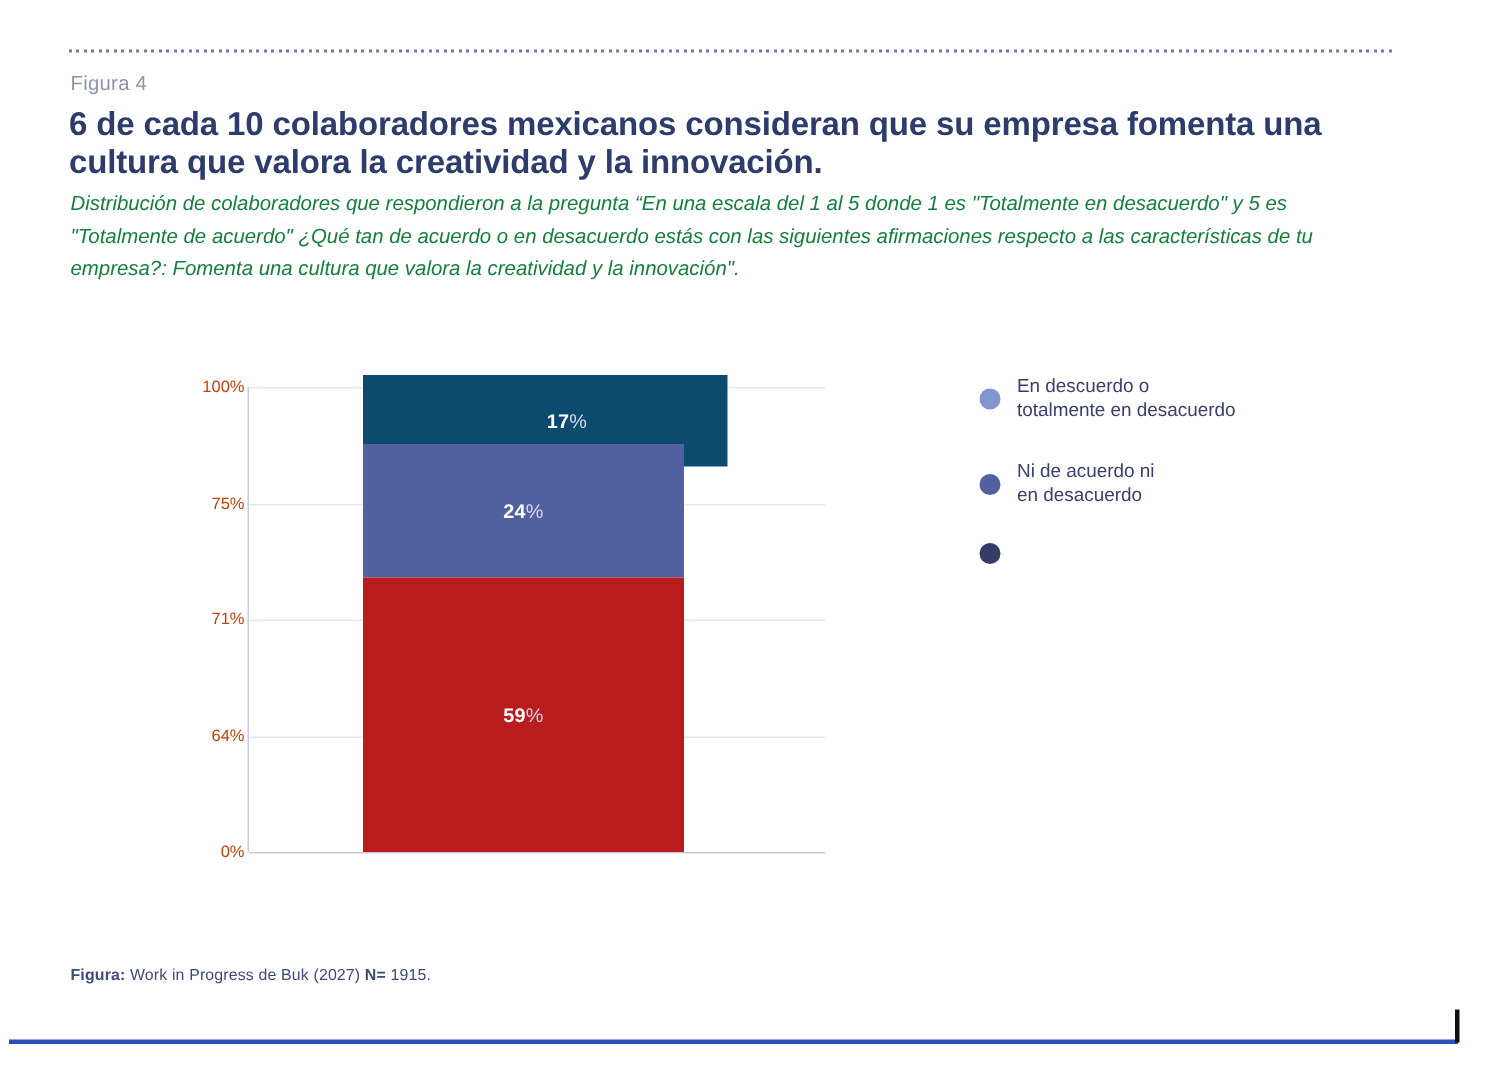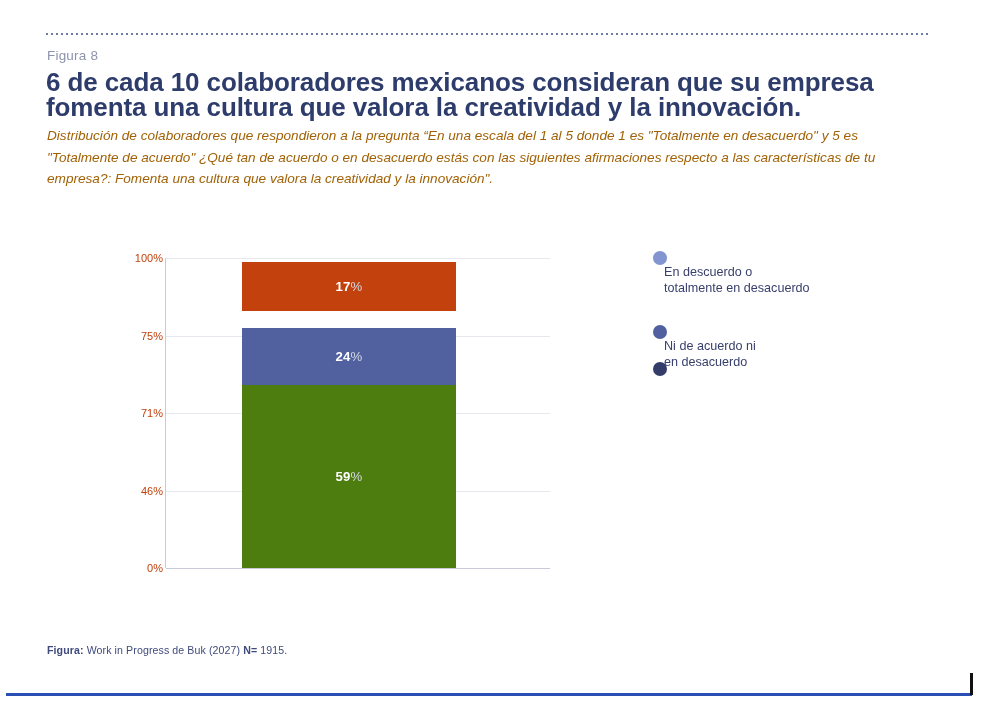--- a/index.html
+++ b/index.html
@@ -38,36 +38,36 @@
     letter-spacing: .2px;
     color: #8d93ae;
     font-family: "Liberation Sans", sans-serif;
   }
 
   .headline {
     position: absolute;
     left: 46px;
     top: 70px;
     width: 860px;
-    font-size: 26px;
+    font-size: 22px;
     font-weight: bold;
     line-height: 25px;
     color: #2d3c6b;
     letter-spacing: -0.1px;
   }
 
   .subtitle {
     position: absolute;
     left: 47px;
     top: 125px;
     width: 860px;
     font-size: 13.6px;
     font-style: italic;
     line-height: 21.5px;
-    color: #a16207;
+    color: #15803d;
   }
 
   .plot-wrap {
     position: absolute;
     left: 166px;
     top: 258px;
     width: 384px;
     height: 310px;
   }
 
@@ -128,22 +128,21 @@
   
   .legend {
     position: absolute;
     left: 653px;
     top: 246px;
     width: 300px;
   }
   .legend-item {
     position: absolute;
     display: flex;
-    align-items: flex-start;
-    flex-direction: column;
+    align-items: center;
   }
   .legend-dot {
     width: 14px;
     height: 14px;
     border-radius: 50%;
     flex: 0 0 auto;
     margin-top: 1px;
   }
   .legend-text {
     margin-left: 11px;
@@ -179,65 +178,65 @@
     width: 3px;
     height: 22px;
     background: #111111;
   }
 </style>
 </head>
 <body>
 
 <div class="dotted-rule"></div>
 
-<div class="figure-label">Figura 8</div>
+<div class="figure-label">Figura 4</div>
 <div class="headline">6 de cada 10 colaboradores mexicanos consideran que su empresa  fomenta una cultura que valora la creatividad y la innovación.</div>
 <div class="subtitle">Distribución de colaboradores que respondieron a la pregunta “En una escala del 1 al 5 donde 1 es "Totalmente en desacuerdo" y 5 es "Totalmente de acuerdo" ¿Qué tan de acuerdo o en desacuerdo estás con las siguientes afirmaciones respecto a las características de tu empresa?: Fomenta una cultura que valora la creatividad y la innovación".</div>
 
 <div class="plot-wrap">
   <div class="yaxis-line"></div>
 
   <div class="gridline" style="top:0px;"></div>
   <div class="gridline" style="top:77.5px;"></div>
   <div class="gridline" style="top:155px;"></div>
   <div class="gridline" style="top:232.5px;"></div>
   <div class="gridline baseline" style="top:310px;"></div>
 
   <div class="ytick" style="top:0px;">100%</div>
   <div class="ytick" style="top:77.5px;">75%</div>
   <div class="ytick" style="top:155px;">71%</div>
-  <div class="ytick" style="top:232.5px;">46%</div>
+  <div class="ytick" style="top:232.5px;">64%</div>
   <div class="ytick" style="top:310px;">0%</div>
 
   <div class="bar">
-    <div class="seg" id="seg-light" style="height: 49px; bottom: 257.3px; background: #c2410c;">
+    <div class="seg" id="seg-light" style="height: 61px; bottom: 257.3px; background: #0c4a6e; padding-left: 29px;">
       <span class="dlabel">
         <span>17</span><span class="pct">%</span>
       </span>
     </div>
-    <div class="seg" id="seg-mid" style="height: 57px; bottom: 182.9px; background: rgb(81, 97, 159);">
+    <div class="seg" id="seg-mid" style="height: 89px; bottom: 182.9px; background: rgb(81, 97, 159);">
       <span class="dlabel">
         <span>24</span><span class="pct">%</span>
       </span>
     </div>
-    <div class="seg" id="seg-dark" style="height: 182.9px; bottom: 0px; background: #4d7c0f;">
+    <div class="seg" id="seg-dark" style="height: 182.9px; bottom: 0px; background: #b91c1c;">
       <span class="dlabel">
         <span>59</span><span class="pct">%</span>
       </span>
     </div>
   </div>
 </div>
 
 <div class="legend">
   <div class="legend-item" style="top:4px;left:0;">
     <span class="legend-dot" id="dot-light" style="background: rgb(130, 149, 209);"></span>
     <span class="legend-text">En descuerdo o
 totalmente en desacuerdo</span>
   </div>
-  <div class="legend-item" style="top:78px;left:0;">
+  <div class="legend-item" style="top:61px;left:0;">
     <span class="legend-dot" id="dot-mid" style="background: rgb(81, 97, 159);"></span>
     <span class="legend-text">Ni de acuerdo ni
 en desacuerdo</span>
   </div>
   <div class="legend-item" style="top:115px;left:0;">
     <span class="legend-dot" id="dot-dark" style="background: rgb(52, 60, 106);"></span>
   </div>
 </div>
 
 <div class="source"><b>Figura:</b><span> Work in Progress de Buk (2027) </span><b>N=</b><span> 1915.</span></div>

